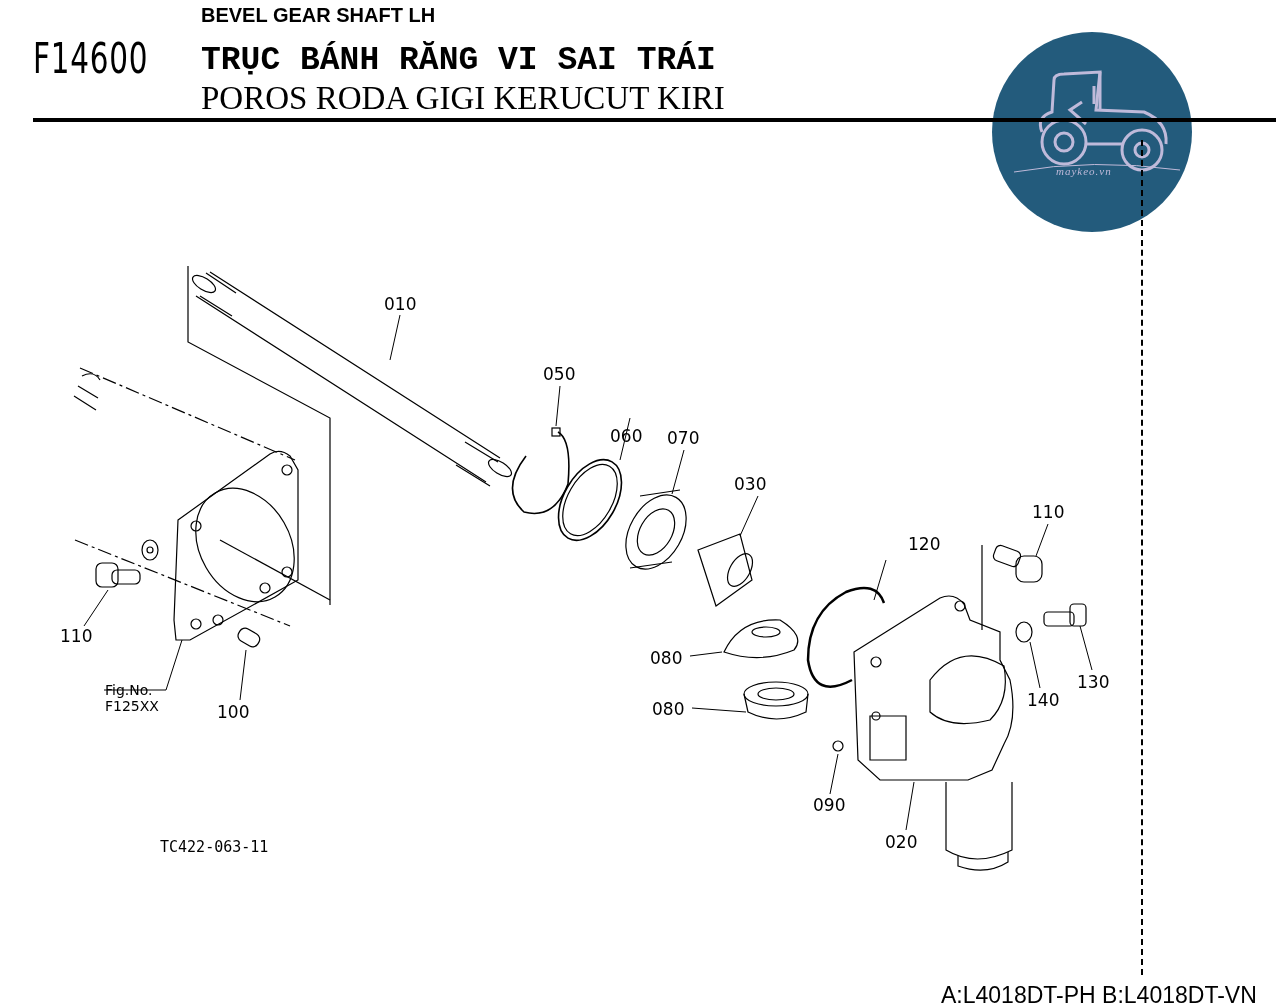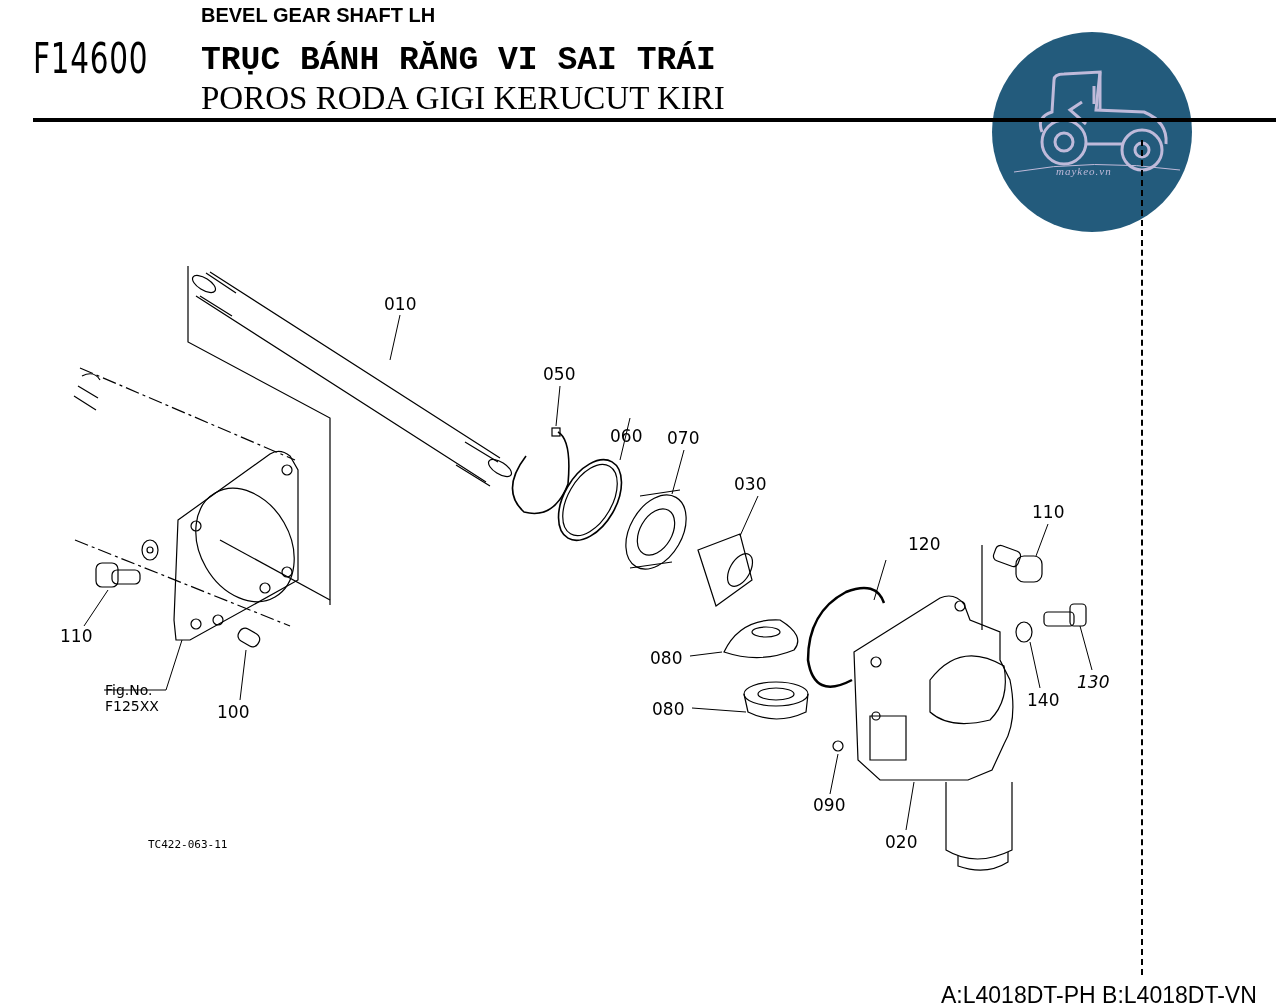--- a/index.html
+++ b/index.html
@@ -10,21 +10,21 @@
   .t3 { position:absolute; left:201px; top:80px; font-family:"Liberation Serif", serif; font-weight:normal; font-size:33px; }
   .rule { position:absolute; left:33px; top:118px; width:1243px; height:4px; background:#000; }
   .wm { position:absolute; left:992px; top:32px; width:200px; height:200px; border-radius:50%; background:#0c4a6e; opacity:0.9; }
   .wm svg { position:absolute; left:0; top:0; }
   .wm-text { position:absolute; left:64px; top:133px; font-family:"Liberation Serif", serif; font-style:italic; font-size:11px; color:#b9b3d6; letter-spacing:1px; }
   .dash { position:absolute; left:1141px; top:140px; width:0; height:835px; border-left:2px dashed #000; }
   .models { position:absolute; left:941px; top:982px; font-size:23px; font-family:"Liberation Sans", sans-serif; }
   .diagram { position:absolute; left:0; top:0; }
   .lbl { position:absolute; font-family:"DejaVu Sans", sans-serif; font-size:17px; }
   .fig { position:absolute; font-family:"DejaVu Sans", sans-serif; font-size:14px; line-height:16px; }
-  .tc { position:absolute; left:148px; top:838px; font-family:"DejaVu Sans Mono", monospace; font-size:11px; }
+  .tc { position:absolute; left:160px; top:838px; font-family:"DejaVu Sans Mono", monospace; font-size:15px; }
 </style>
 </head>
 <body>
 
 <div class="code">F14600</div>
 <div class="t1">BEVEL GEAR SHAFT LH</div>
 <div class="t2">TRỤC BÁNH RĂNG VI SAI TRÁI</div>
 <div class="t3">POROS RODA GIGI KERUCUT KIRI</div>
 
 <div class="wm">
@@ -141,21 +141,21 @@
 <div class="lbl" style="left:543px;top:364px;">050</div>
 <div class="lbl" style="left:610px;top:394px;margin-top:32px;">060</div>
 <div class="lbl" style="left:667px;top:428px;">070</div>
 <div class="lbl" style="left:734px;top:474px;">030</div>
 <div class="lbl" style="left:908px;top:534px;">120</div>
 <div class="lbl" style="left:1032px;top:502px;">110</div>
 <div class="lbl" style="left:60px;top:626px;">110</div>
 <div class="lbl" style="left:650px;top:648px;">080</div>
 <div class="lbl" style="left:652px;top:699px;">080</div>
 <div class="lbl" style="left:1027px;top:690px;">140</div>
-<div class="lbl" style="left:1077px;top:672px;font-style:italic;">130</div>
+<div class="lbl" style="left:1077px;top:672px;">130</div>
 <div class="lbl" style="left:813px;top:795px;">090</div>
 <div class="lbl" style="left:885px;top:832px;">020</div>
 <div class="lbl" style="left:217px;top:702px;">100</div>
 
 <div class="fig" style="left:105px;top:658px;margin-top:24px;">
   <div>Fig.No.</div>
   <div>F125XX</div>
 </div>
 
 <div class="tc">TC422-063-11</div>

